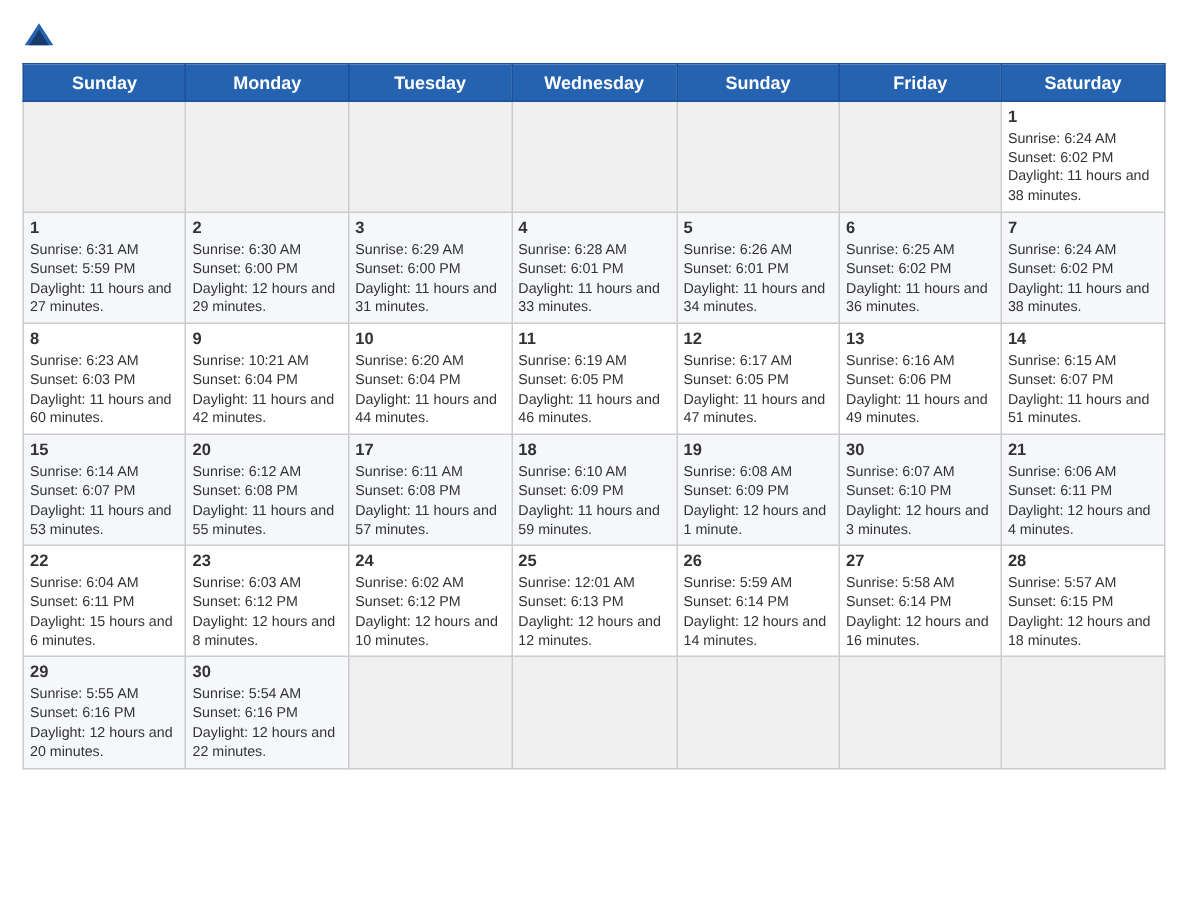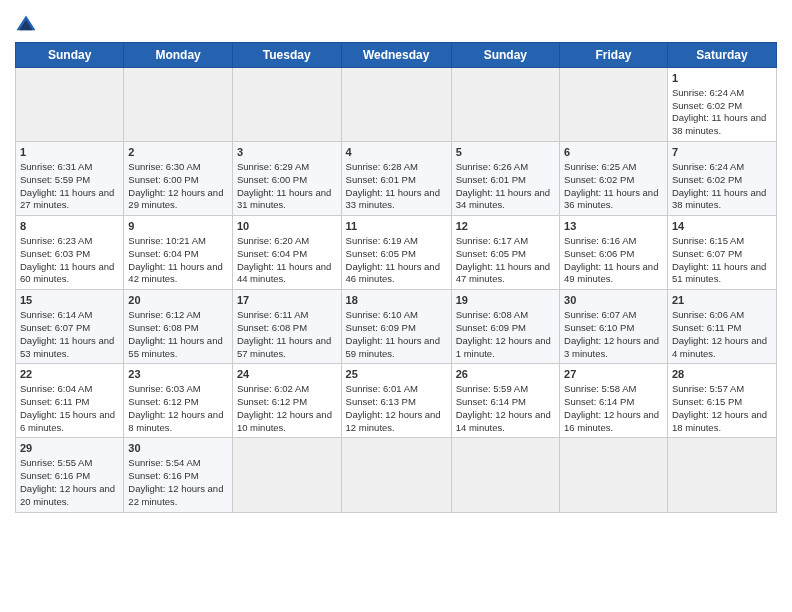--- a/index.html
+++ b/index.html
@@ -159,21 +159,21 @@
           <td><span class="day-num">17</span><span>Sunrise: 6:11 AM</span><br><span>Sunset: 6:08 PM</span><br><span>Daylight: 11 hours and 57 minutes.</span></td>
           <td><span class="day-num">18</span><span>Sunrise: 6:10 AM</span><br><span>Sunset: 6:09 PM</span><br><span>Daylight: 11 hours and 59 minutes.</span></td>
           <td><span class="day-num">19</span><span>Sunrise: 6:08 AM</span><br><span>Sunset: 6:09 PM</span><br><span>Daylight: 12 hours and 1 minute.</span></td>
           <td><span class="day-num">30</span><span>Sunrise: 6:07 AM</span><br><span>Sunset: 6:10 PM</span><br><span>Daylight: 12 hours and 3 minutes.</span></td>
           <td><span class="day-num">21</span><span>Sunrise: 6:06 AM</span><br><span>Sunset: 6:11 PM</span><br><span>Daylight: 12 hours and 4 minutes.</span></td>
         </tr>
         <tr>
           <td><span class="day-num">22</span><span>Sunrise: 6:04 AM</span><br><span>Sunset: 6:11 PM</span><br><span>Daylight: 15 hours and 6 minutes.</span></td>
           <td><span class="day-num">23</span><span>Sunrise: 6:03 AM</span><br><span>Sunset: 6:12 PM</span><br><span>Daylight: 12 hours and 8 minutes.</span></td>
           <td><span class="day-num">24</span><span>Sunrise: 6:02 AM</span><br><span>Sunset: 6:12 PM</span><br><span>Daylight: 12 hours and 10 minutes.</span></td>
-          <td><span class="day-num">25</span><span>Sunrise: 6:01 AM</span><br><span>Sunset: 6:13 PM</span><br><span>Daylight: 12 hours and 12 minutes.</span></td>
+          <td><span class="day-num">25</span><span>Sunrise: 12:01 AM</span><br><span>Sunset: 6:13 PM</span><br><span>Daylight: 12 hours and 12 minutes.</span></td>
           <td><span class="day-num">26</span><span>Sunrise: 5:59 AM</span><br><span>Sunset: 6:14 PM</span><br><span>Daylight: 12 hours and 14 minutes.</span></td>
           <td><span class="day-num">27</span><span>Sunrise: 5:58 AM</span><br><span>Sunset: 6:14 PM</span><br><span>Daylight: 12 hours and 16 minutes.</span></td>
           <td><span class="day-num">28</span><span>Sunrise: 5:57 AM</span><br><span>Sunset: 6:15 PM</span><br><span>Daylight: 12 hours and 18 minutes.</span></td>
         </tr>
         <tr>
           <td><span class="day-num">29</span><span>Sunrise: 5:55 AM</span><br><span>Sunset: 6:16 PM</span><br><span>Daylight: 12 hours and 20 minutes.</span></td>
           <td><span class="day-num">30</span><span>Sunrise: 5:54 AM</span><br><span>Sunset: 6:16 PM</span><br><span>Daylight: 12 hours and 22 minutes.</span></td>
           <td class="cell-empty"></td>
           <td class="cell-empty"></td>
           <td class="cell-empty"></td>

